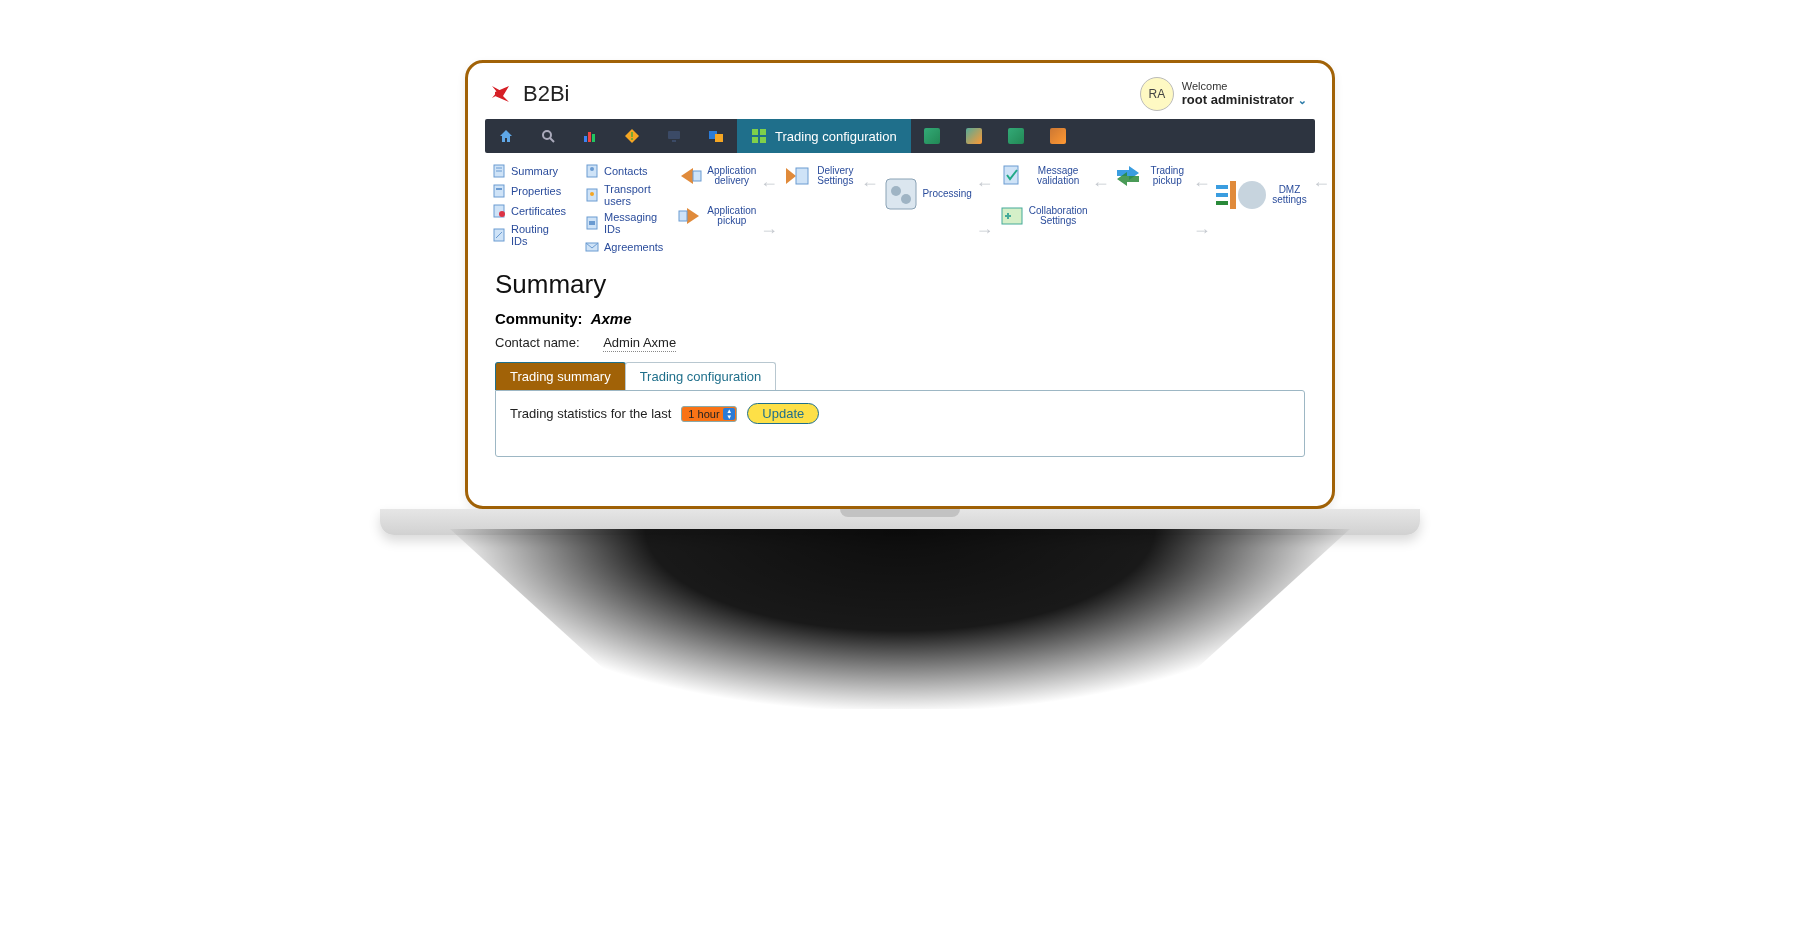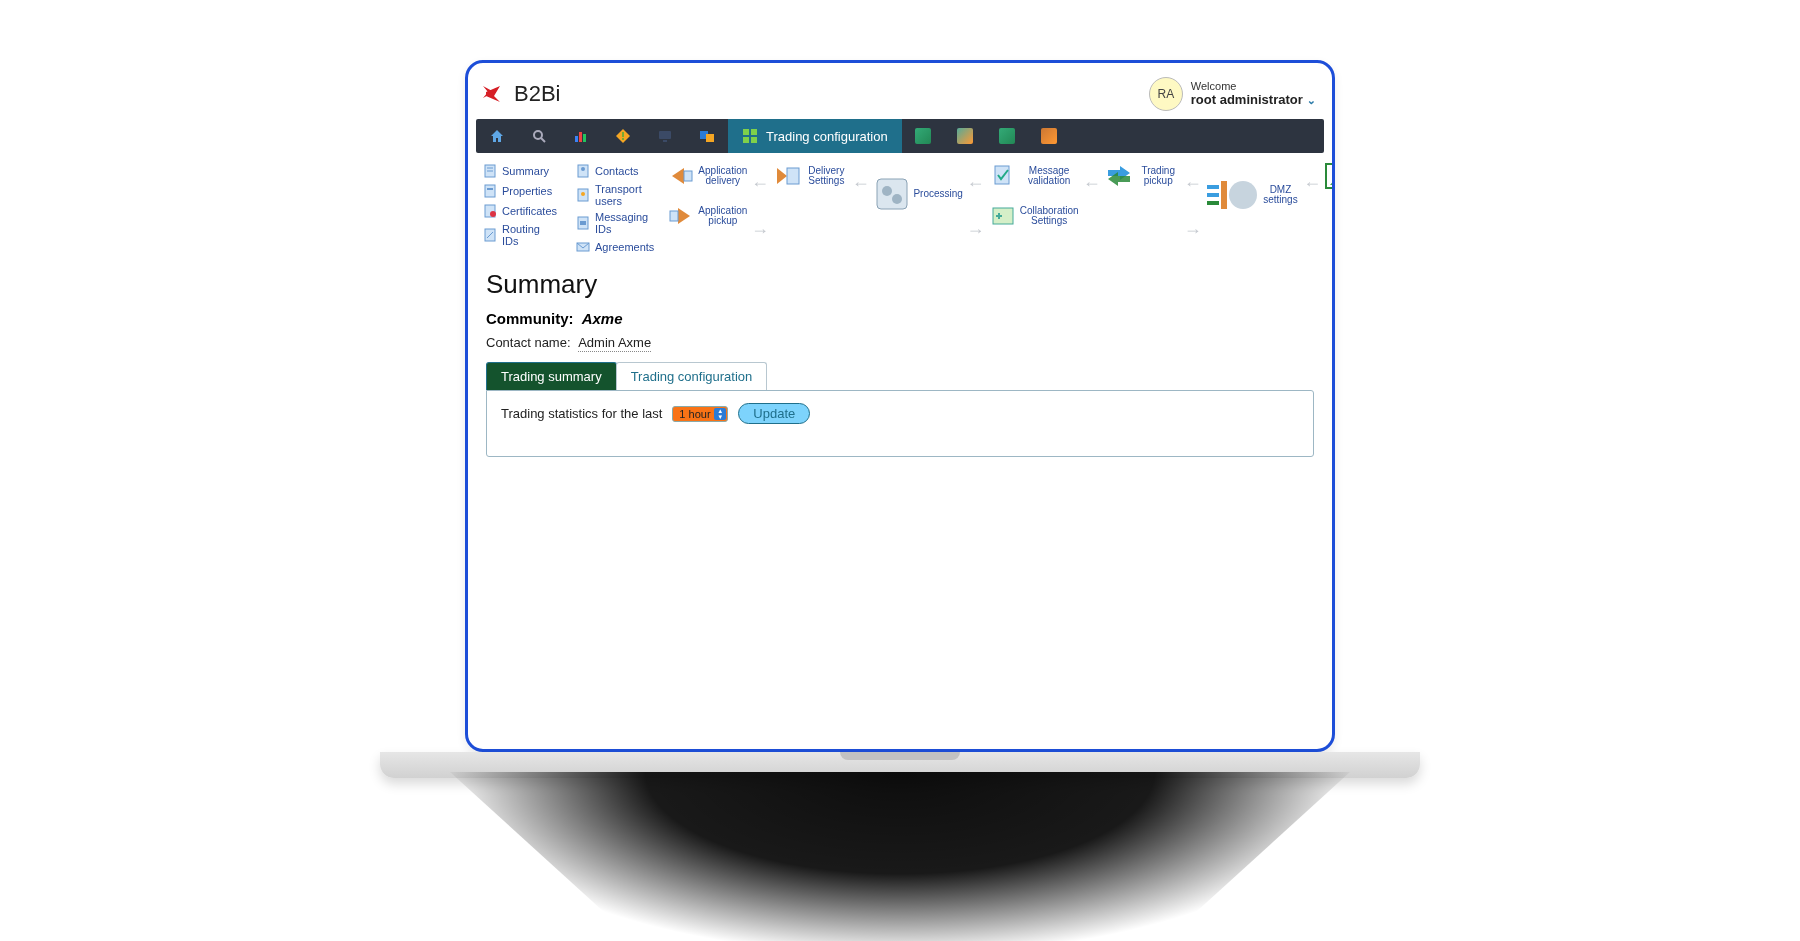--- a/index.html
+++ b/index.html
@@ -12,25 +12,25 @@
     align-items: flex-start;
     justify-content: center;
     padding-top: 60px;
   }
   .laptop {
     width: 870px;
     position: relative;
   }
   .screen {
     width: 870px;
-    height: 692px;
-    border: 3px solid #1d4ed8;
+    height: 449px;
+    border: 3px solid #a16207;
     border-radius: 18px;
     background: #fff;
-    padding: 12px 8px;
+    padding: 12px 17px;
     position: relative;
     box-shadow: 0 4px 10px rgba(0,0,0,0.08);
     overflow: hidden;
   }
   .base {
     width: 1040px;
     height: 26px;
     background: linear-gradient(180deg,#e6e6e6,#d1d1d1);
     border-radius: 0 0 14px 14px;
     margin: 0 auto;
@@ -117,45 +117,45 @@
   .arrow.double { display:flex;flex-direction:column;gap:26px;padding-top:8px; }
   .tp-count { font-size:13px;color:#333;margin-top:4px;text-decoration:underline; }
 
   
   .content { padding: 4px 10px; }
   .h1 { font-size:26px;font-weight:500;color:#111;margin:4px 0 10px; }
   .community-row { font-size:15px;margin-bottom:8px; }
   .community-row b { font-weight:700; }
   .community-row i { font-style:italic;font-weight:700; }
   .kv { font-size:13px;color:#222;margin:3px 0; }
-  .kv .v { border-bottom:1px dotted #888;padding-bottom:1px;margin-left:4px; }
+  .kv .v { border-bottom:1px dotted #888;padding-bottom:1px;margin-left:20px; }
 
   .tabs { display:flex;margin-top:12px; }
   .tab {
     padding:6px 14px;font-size:13px;border:1px solid #b8c7d0;border-bottom:none;
     border-radius:3px 3px 0 0;cursor:pointer;margin-right:-1px;background:#fff;color:#1f6f8b;
   }
-  .tab.active { background:#14532d;color:#fff;border-color:#1f6f8b; }
+  .tab.active { background:#a16207;color:#fff;border-color:#1f6f8b; }
 
   .panel {
     border:1px solid #9db7c4;border-radius:0 3px 3px 3px;padding:12px 14px 20px;
   }
   .stats-row { display:flex;align-items:center;gap:10px;font-size:13px;color:#222;margin-bottom:12px; }
   .select {
     border:1px solid #8aa;border-radius:3px;font-size:11px;padding:1px 16px 1px 6px;
     background:#f97316;position:relative;display:inline-flex;align-items:center;min-width:56px;
   }
   .select .spin {
     position:absolute;right:1px;top:1px;bottom:1px;width:12px;background:#2b7bd6;
     border-radius:2px;display:flex;flex-direction:column;align-items:center;justify-content:center;
   }
   .select .spin::before{content:"▴";color:#fff;font-size:7px;line-height:6px;}
   .select .spin::after{content:"▾";color:#fff;font-size:7px;line-height:6px;}
   .btn {
-    border:1px solid #1f6f8b;color:#1f6f8b;background:#7dd3fc;border-radius:12px;
+    border:1px solid #1f6f8b;color:#1f6f8b;background:#fde047;border-radius:12px;
     padding:2px 14px;font-size:13px;cursor:pointer;
   }
   .stats-msg { font-size:13px;color:#222; }
 
   
   svg { display:block; }
 </style>
 </head>
 <body>
 

